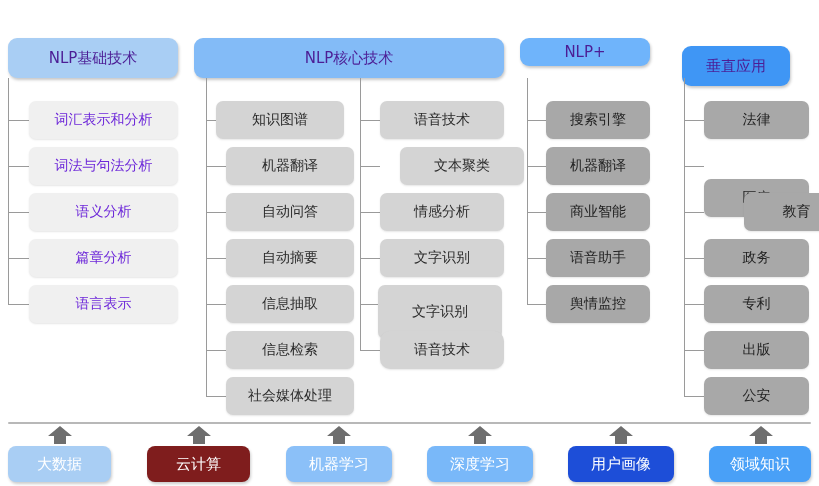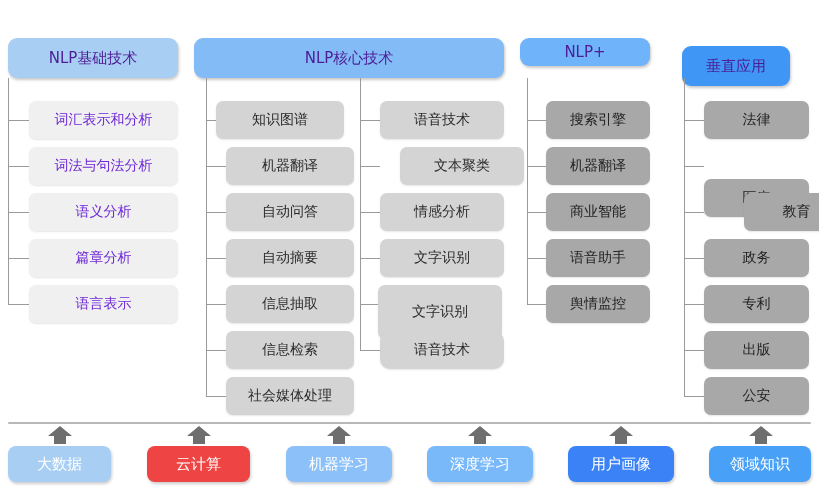--- a/index.html
+++ b/index.html
@@ -206,39 +206,39 @@
         <svg width="26" height="18" viewBox="0 0 26 18">
           <polygon points="13,0 25,10 19,10 19,18 7,18 7,10 1,10" fill="#6e6e6e"></polygon>
         </svg>
       </div>
       <div class="found" style="left: 8px; width: 103px; background: rgb(169, 206, 244);">大数据</div>
       <div class="arrow" style="left: 186px;">
         <svg width="26" height="18" viewBox="0 0 26 18">
           <polygon points="13,0 25,10 19,10 19,18 7,18 7,10 1,10" fill="#6e6e6e"></polygon>
         </svg>
       </div>
-      <div class="found" style="left: 147px; width: 103px; background: #ef4444;">云计算</div>
+      <div class="found" style="left: 147px; width: 103px; background: #7f1d1d;">云计算</div>
       <div class="arrow" style="left: 326px;">
         <svg width="26" height="18" viewBox="0 0 26 18">
           <polygon points="13,0 25,10 19,10 19,18 7,18 7,10 1,10" fill="#6e6e6e"></polygon>
         </svg>
       </div>
       <div class="found" style="left: 286px; width: 106px; background: rgb(139, 192, 248);">机器学习</div>
       <div class="arrow" style="left: 467px;">
         <svg width="26" height="18" viewBox="0 0 26 18">
           <polygon points="13,0 25,10 19,10 19,18 7,18 7,10 1,10" fill="#6e6e6e"></polygon>
         </svg>
       </div>
       <div class="found" style="left: 427px; width: 106px; background: rgb(121, 184, 249);">深度学习</div>
       <div class="arrow" style="left: 608px;">
         <svg width="26" height="18" viewBox="0 0 26 18">
           <polygon points="13,0 25,10 19,10 19,18 7,18 7,10 1,10" fill="#6e6e6e"></polygon>
         </svg>
       </div>
-      <div class="found" style="left: 568px; width: 106px; background: #3b82f6;">用户画像</div>
+      <div class="found" style="left: 568px; width: 106px; background: #1d4ed8;">用户画像</div>
       <div class="arrow" style="left: 748px;">
         <svg width="26" height="18" viewBox="0 0 26 18">
           <polygon points="13,0 25,10 19,10 19,18 7,18 7,10 1,10" fill="#6e6e6e"></polygon>
         </svg>
       </div>
       <div class="found" style="left: 709px; width: 102px; background: rgb(73, 160, 247);">领域知识</div>
     </div>
 
   <div class="watermark"></div>
 </div>

